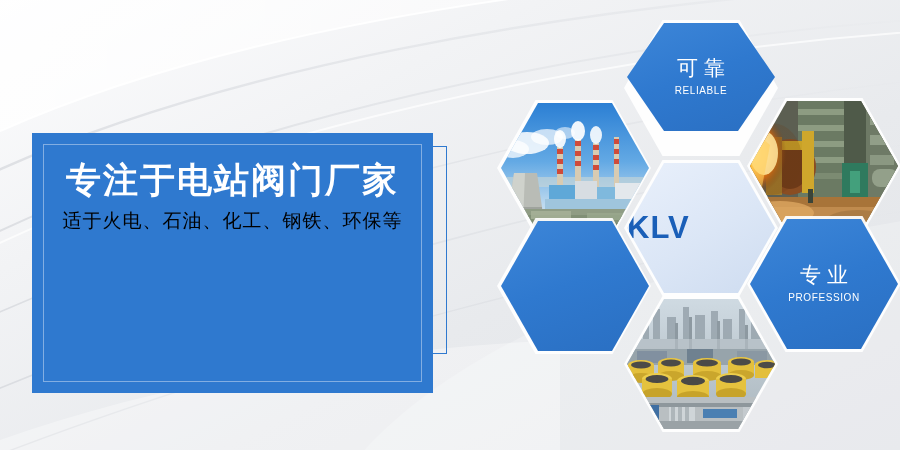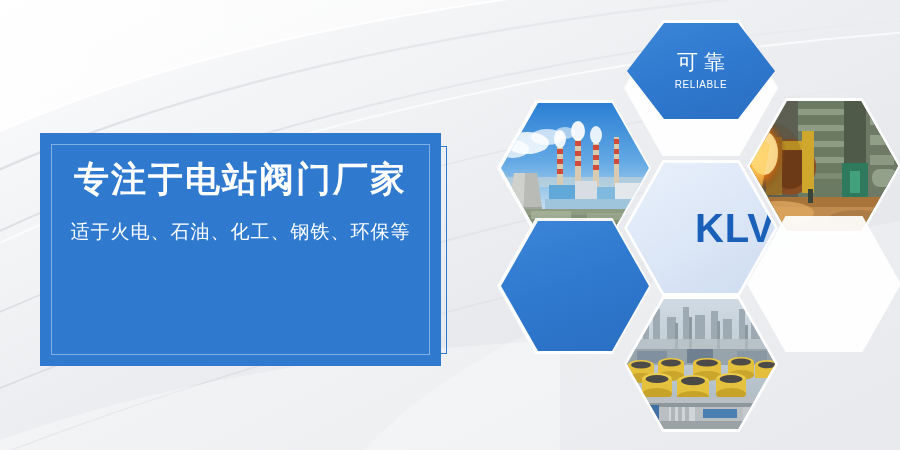--- a/index.html
+++ b/index.html
@@ -31,27 +31,26 @@
     position: absolute;
     left: 45px;
     top: 146px;
     width: 402px;
     height: 208px;
     border: 1px solid #2f79cf;
     box-sizing: border-box;
   }
   .blue-box {
     position: absolute;
-    left: 40px;
+    left: 32px;
     top: 133px;
     width: 401px;
-    height: 233px;
+    height: 260px;
     background: #2f79cf;
     box-sizing: border-box;
-    font-family: Liberation Serif, serif;
   }
   .blue-box-inner {
     position: absolute;
     left: 11px;
     top: 11px;
     right: 11px;
     bottom: 11px;
     border: 1px solid rgba(255,255,255,0.40);
     box-sizing: border-box;
   }
@@ -64,26 +63,25 @@
   }
   .headline {
     color: #ffffff;
     font-size: 35px;
     font-weight: 700;
     letter-spacing: 2px;
     line-height: 53px;
     white-space: nowrap;
   }
   .subline {
-    color: #ffffff;
+    color: #000000;
     font-size: 19px;
     font-weight: 400;
     letter-spacing: 1px;
     line-height: 30px;
-    margin-top: 11px;
     white-space: nowrap;
   }
 
   
   .hive {
     position: absolute;
     left: 498px;
     top: 22px;
     width: 402px;
     height: 412px;
@@ -127,23 +125,23 @@
     font-weight: 400;
     letter-spacing: 0.6px;
     line-height: 19px;
   }
   .klv-text {
     position: absolute;
     left: 0;
     right: 0;
     top: 50%;
     transform: translateY(-50%);
-    text-align: right;
+    text-align: left;
     color: #1a5fb8;
-    font-size: 40px;
+    font-size: 31px;
     font-weight: 700;
     letter-spacing: 1px;
   }
 
   
   .photo-svg { display: block; width: 100%; height: 100%; }
 </style>
 </head>
 <body>
 
@@ -404,34 +402,40 @@
           <rect x="51" y="108" width="4" height="14"></rect>
           <rect x="58" y="108" width="4" height="14"></rect>
         </g>
         <rect x="76" y="110" width="34" height="9" fill="#4a7fb2"></rect>
         <rect x="116" y="108" width="30" height="14" fill="#c4cace"></rect>
         <rect y="122" width="148" height="8" fill="#9aa2a6"></rect>
       </svg>
     </div>
 
     <div class="hex-halo" style="left:126px; top:-2px; width:154px; height:136px;"></div>
-    <div class="hex hex-solid" style="left:129px; top:1px; width:148px; height:96px;text-decoration:underline;">
+    <div class="hex hex-solid" style="left:129px; top:1px; width:148px; height:108px;text-decoration:underline;">
       <div class="hex-label">
         <div class="hex-cn">可靠</div>
         <div class="hex-en">RELIABLE</div>
       </div>
     </div>
 
     <div class="hex-halo" style="left:-1px; top:196px; width:154px; height:136px;"></div>
     <div class="hex hex-solid" style="left:3px; top:199px; width:148px; height:130px;">
       <div class="hex-label">
       </div>
     </div>
 
     <div class="hex-halo" style="left:249px; top:194px; width:154px; height:136px;"></div>
+    <div class="hex hex-solid" style="left:252px; top:197px; width:148px; height:130px;">
+      <div class="hex-label">
+        <div class="hex-cn">专业</div>
+        <div class="hex-en">PROFESSION</div>
+      </div>
+    </div>
 
     <div class="hex-halo" style="left:126px; top:138px; width:154px; height:136px;"></div>
     <div class="hex hex-center" style="left:129px; top:141px; width:148px; height:130px;">
       <div class="klv-text">KLV</div>
     </div>
 
   </div>
 </div>
 
 </body></html>

